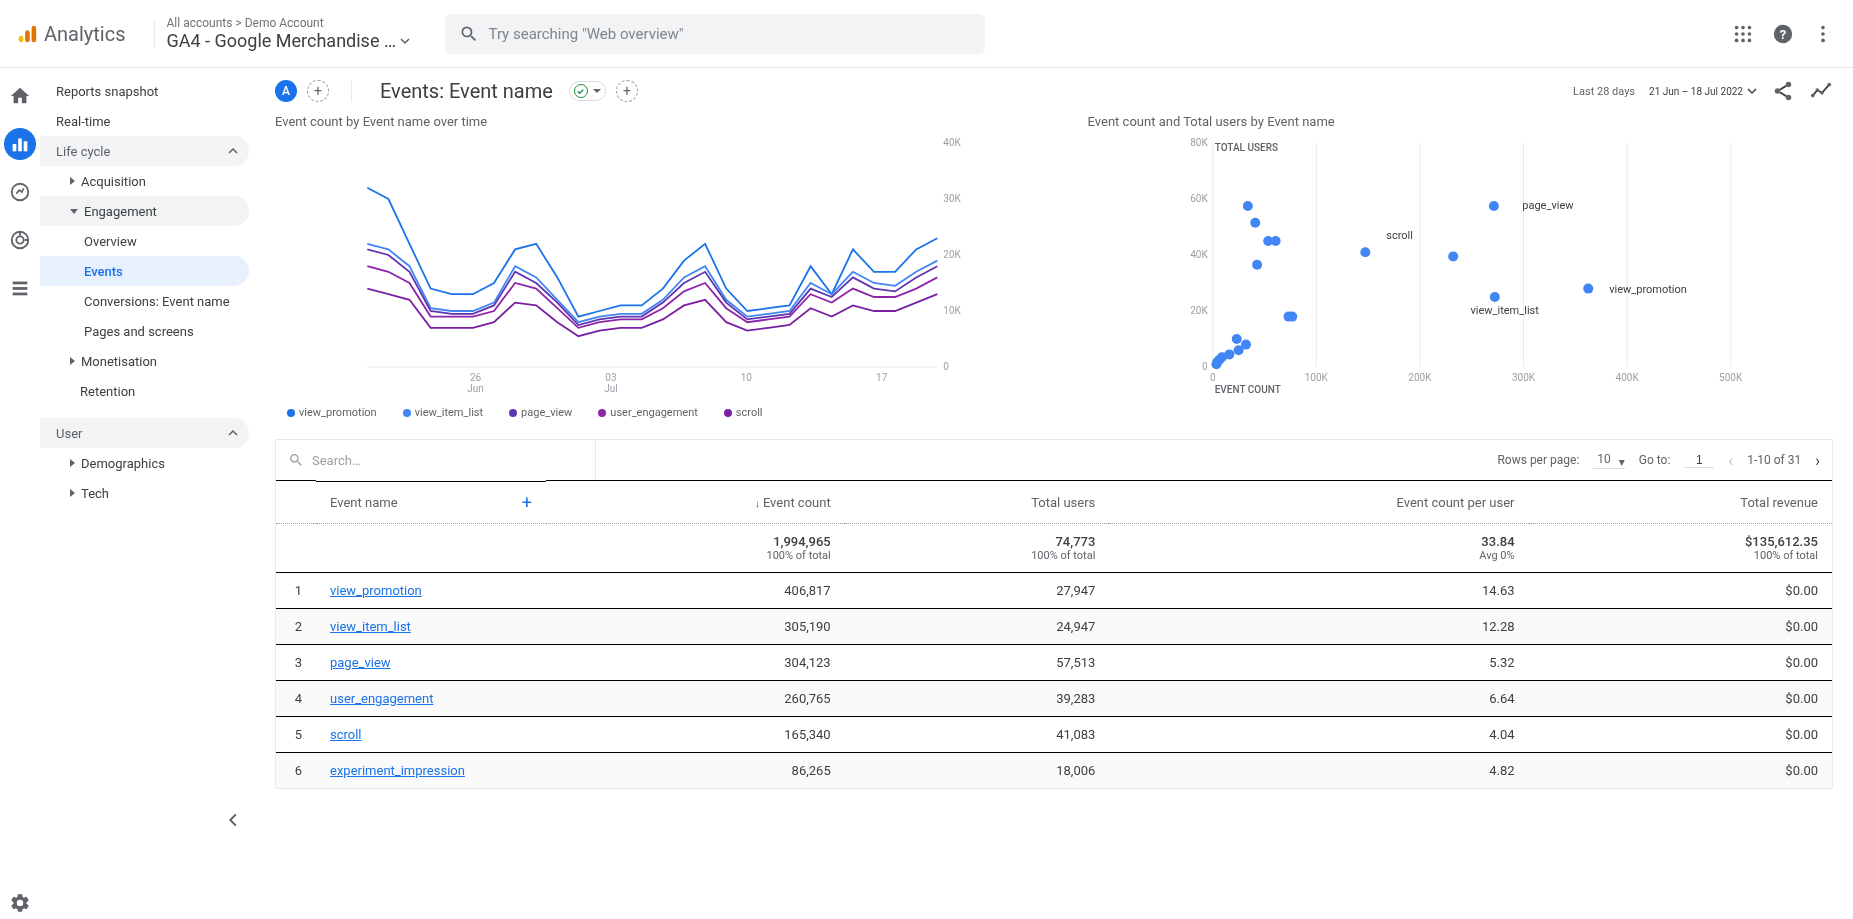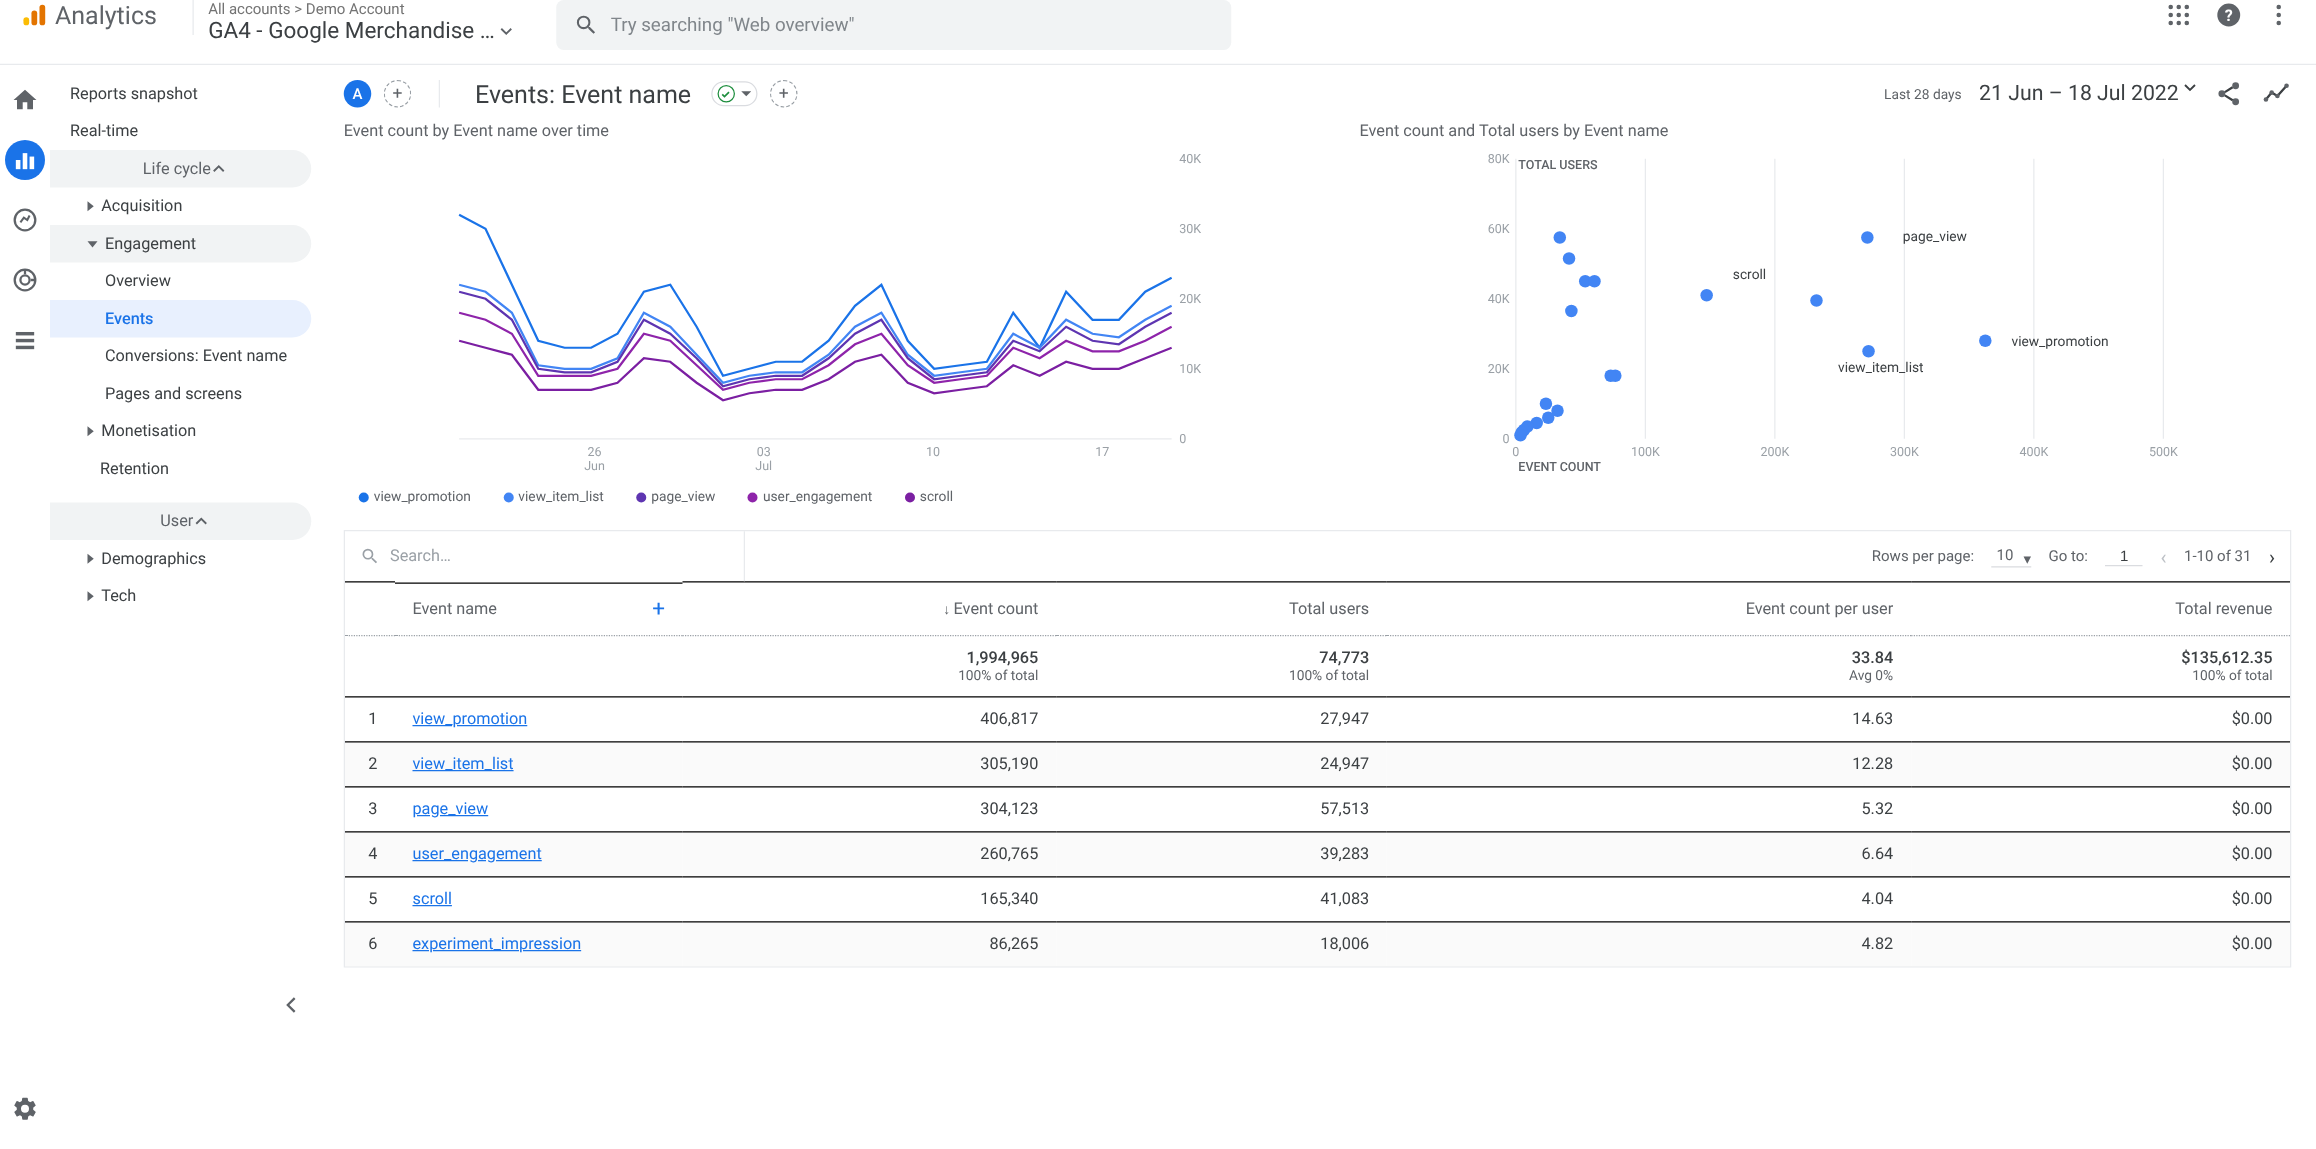--- a/index.html
+++ b/index.html
@@ -1,19 +1,19 @@
 <!DOCTYPE html>
 <html><head>
 <meta charset="utf-8">
 <style>
   * { box-sizing: border-box; margin: 0; padding: 0; }
   body { font-family: Roboto, "Helvetica Neue", Arial, sans-serif; background:#fff; color:#3c4043; font-size:13px; overflow:hidden; }
   
   
-  .header { height:52px; display:flex; align-items:flex-start; border-bottom:1px solid #e8eaed; padding:0 8px 0 16px; }
+  .header { height:68px; display:flex; align-items:center; border-bottom:1px solid #e8eaed; padding:0 8px 0 16px; }
   .logo-block { display:flex; align-items:center; gap:6px; margin-right:16px; }
   .logo-icon { width:22px; height:22px; }
   .logo-text { color:#5f6368; font-size:20px; }
   .vsep { width:1px; height:28px; background:#e8eaed; margin:0 12px; }
   .crumb-block { display:flex; flex-direction:column; justify-content:center; min-width:270px; }
   .crumb-top { color:#737373; font-size:12px; }
   .crumb-bottom { color:#3c4043; font-size:18px; display:flex; align-items:center; gap:4px;}
   .search-box { flex:0 0 540px; height:40px; background:#f1f3f4; border-radius:6px; display:flex; align-items:center; padding:0 14px; margin-left:8px;}
   .search-box svg{ width:20px; height:20px; fill:#5f6368; }
   .search-box span{ margin-left:10px; color:#80868b; font-size:15px;}
@@ -24,21 +24,21 @@
   
   .body { display:flex; height:calc(100vh - 52px); }
   .rail { width:40px; display:flex; flex-direction:column; align-items:center; padding-top:12px; gap:16px;}
   .rail .icon-btn{ width:32px;height:32px;border-radius:50%;}
   .rail .icon-btn.active{ background:#1a73e8;}
   .rail .icon-btn.active svg{ fill:#fff;}
   .rail-bottom{ margin-top:auto; padding-bottom:16px; display:flex;flex-direction:column;gap:16px;align-items:center;}
   
   .sidebar{ width:215px; padding-top:8px; font-size:13px; color:#3c4043;}
   .sb-item{ height:30px; display:flex; align-items:center; padding-left:16px; cursor:pointer; border-radius:0 15px 15px 0; margin-right:6px;}
-  .sb-item.section{ background:#f1f3f4; color:#5f6368; font-weight:400; justify-content:center; padding-right:10px;}
+  .sb-item.section{ background:#f1f3f4; color:#5f6368; font-weight:400; justify-content:space-between; padding-right:10px;}
   .sb-item.caret::before{ content:""; display:inline-block; width:0;height:0; border-left:5px solid #5f6368; border-top:4px solid transparent; border-bottom:4px solid transparent; margin-right:6px; flex-shrink:0;}
   .sb-item.caret.down::before{ border-left:4px solid transparent; border-right:4px solid transparent; border-top:5px solid #5f6368; border-bottom:none;}
   .sb-sub{ padding-left:30px;}
   .sb-sub2{ padding-left:44px;}
   .sb-item.current{ background:#e8f0fe; color:#1a73e8; font-weight:500;}
   .sb-item.engage-hl{ background:#f1f3f4;text-align:right;}
   .chev{ width:12px;height:12px; }
   .chev svg{width:12px;height:12px;fill:#5f6368;}
   .collapse-btn{ margin-top:300px; text-align:center;}
   
@@ -46,21 +46,21 @@
   .main-header{ height:46px; display:flex; align-items:center; padding:0 20px; gap:10px;}
   .badge{ width:22px;height:22px;border-radius:50%;background:#1a73e8;color:#fff;font-size:12px;font-weight:500;display:flex;align-items:center;justify-content:center;}
   .plus-btn{ width:22px;height:22px;border-radius:50%;border:1px dashed #9aa0a6;display:flex;align-items:center;justify-content:center;color:#5f6368;font-size:14px;cursor:pointer;}
   .main-title{ font-size:20px; margin-left:6px;}
   .pill{ height:20px;padding:0 4px;border:1px solid #dadce0;border-radius:10px;display:flex;align-items:center;gap:3px;margin-left:6px;}
   .pill .check{ width:14px;height:14px;border-radius:50%;border:1.5px solid #1e8e3e;display:flex;align-items:center;justify-content:center;}
   .pill .check svg{width:9px;height:9px;fill:#1e8e3e;}
   .pill .arr{ width:0;height:0;border-left:4px solid transparent;border-right:4px solid transparent;border-top:4px solid #5f6368;margin-left:2px;}
   .mh-right{ margin-left:auto;display:flex;align-items:center;gap:14px;}
   .date-label{ color:#5f6368; font-size:11px;}
-  .date-val{ font-size:17px; display:flex; align-items:flex-start; gap:4px;}
+  .date-val{ font-size:10px; display:flex; align-items:flex-start; gap:4px;}
   
   .charts-row{ display:flex; padding:0 20px; gap:28px; }
   .chart-card{ flex:1; }
   .chart-title{ font-size:13px; color:#5f6368; margin-bottom:8px;}
   .chart-svg{ width:100%; height:260px;}
   .legend{ display:flex; gap:14px; margin-top:6px; font-size:11px; color:#5f6368;}
   .legend span::before{ content:"";display:inline-block;width:8px;height:8px;border-radius:50%;margin-right:4px;vertical-align:middle;}
   
   .table-card{ margin:20px 20px 0 20px; border:1px solid #e8eaed; }
   .table-toolbar{ display:flex; align-items:center; height:40px; }

